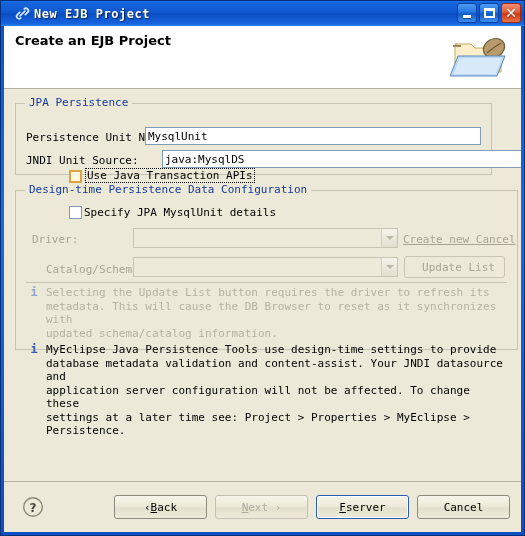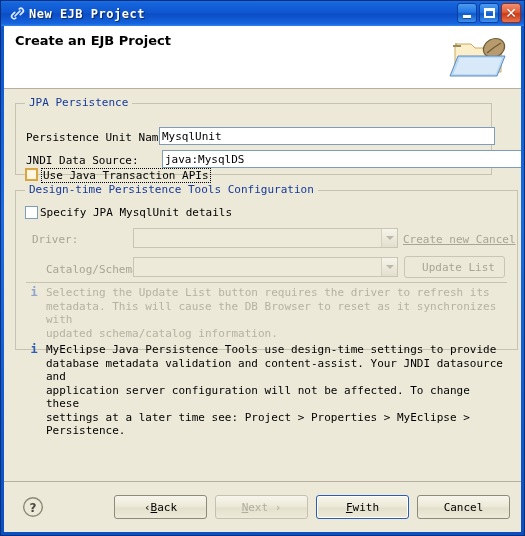--- a/index.html
+++ b/index.html
@@ -24,21 +24,21 @@
 
   
   #titlebar {
     height: 25px;
     flex: 0 0 25px;
     position: relative;
     background: linear-gradient(to bottom,
        #1D6FE8 0%, #1565DC 8%, #0E55CE 48%, #0B4CC4 52%, #1664DE 90%, #2C86F0 100%);
     display: flex;
     align-items: center;
-    padding-left: 8px;
+    padding-left: 13px;
   }
   #titlebar .tb-icon {
     width: 16px; height: 16px;
     margin-right: 4px;
     display: flex; align-items: center; justify-content: center;
   }
   #titlebar .tb-title {
     color: #FFFFFF;
     font-size: 12px;
     font-weight: bold;
@@ -168,22 +168,23 @@
     padding: 0 2px;
     line-height: 16px;
     height: 18px;
     outline: none;
   }
 
   
   .cbrow {
     position: absolute;
     display: flex;
-    align-items: flex-start;
-    white-space: nowrap;
+    align-items: flex-end;
+    white-space: nowrap;
+    margin-left: 44px;
   }
   .cbrow .cbbox {
     width: 13px; height: 13px;
     border: 1px solid #7F9DB9;
     background: #fff;
     flex: 0 0 13px;
     margin-right: 2px;
   }
   .cbrow.focused .cbbox {
     border: 2px solid #D9A441;
@@ -370,32 +371,32 @@
         </svg>
       </div>
     </div>
 
     <div id="body">
 
       <div class="groupbox" id="gb-jpa">
         <span class="gb-title">JPA Persistence</span>
       </div>
       <div class="fld-label" style="left:22px; top:42px;">Persistence Unit Name:</div>
-      <input class="textinput" style="left: 155px; top: 38px; width: 336px;" value="MysqlUnit">
-
-      <div class="fld-label" style="left:22px; top:65px;">JNDI Data Source:</div>
+      <input class="textinput" style="left: 141px; top: 38px; width: 336px;" value="MysqlUnit">
+
+      <div class="fld-label" style="left:22px; top:65px;">JNDI Unit Source:</div>
       <input class="textinput" style="left: 158px; top: 61px; width: 412px;" value="java:MysqlDS">
 
       <div class="cbrow focused" style="left:21px; top:79px;">
         <span class="cbbox"></span>
         <span class="cblabel">Use Java Transaction APIs</span>
       </div>
 
       <div class="groupbox" id="gb-dtpt">
-        <span class="gb-title">Design-time Persistence Tools Configuration</span>
+        <span class="gb-title">Design-time Persistence Data Configuration</span>
       </div>
 
       <div class="cbrow" style="left:21px; top:117px;">
         <span class="cbbox"></span>
         <span class="cblabel">Specify JPA MysqlUnit details</span>
       </div>
 
       <div class="fld-label disabled" style="left:28px; top:144px;">Driver:</div>
       <div class="combo" style="left:129px; top:139px; width:265px;">
         <span class="combo-text"></span>
@@ -448,21 +449,21 @@
             <span>ack</span>
         </div>
         <div class="wzbtn disabled">
           <span></span>
             <span class="mnem">N</span>
             <span>ext ›</span>
         </div>
         <div class="wzbtn default">
           <span></span>
             <span class="mnem">F</span>
-            <span>with</span>
+            <span>server</span>
         </div>
         <div class="wzbtn">
           <span></span>
             <span class="mnem"></span>
             <span>Cancel</span>
         </div>
       </div>
     </div>
 
   </div>

